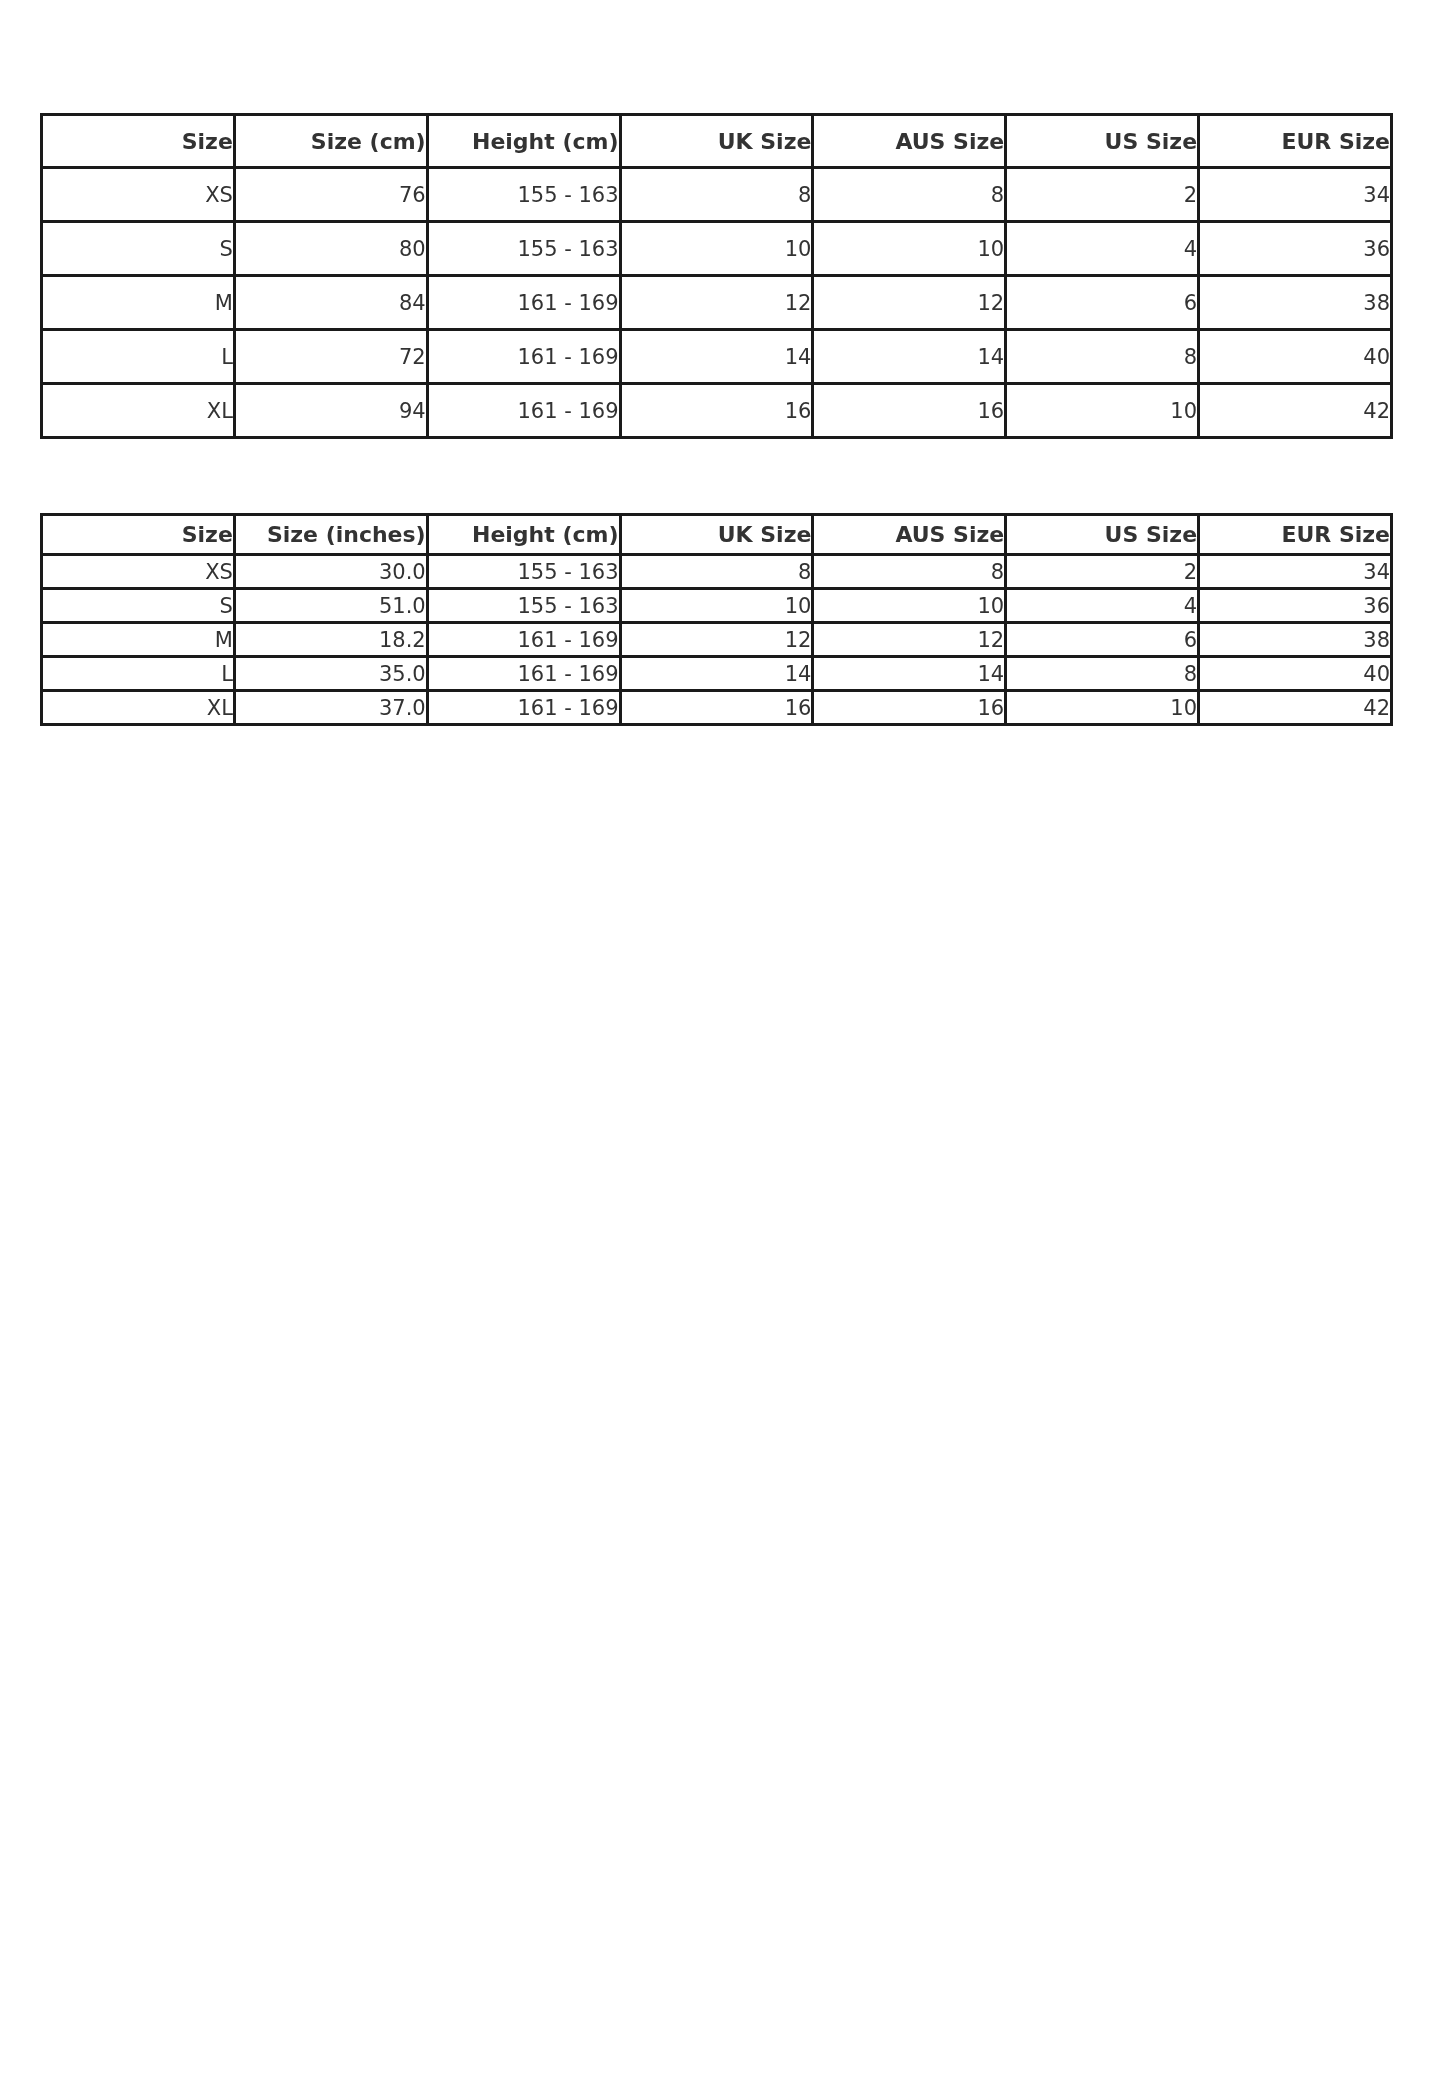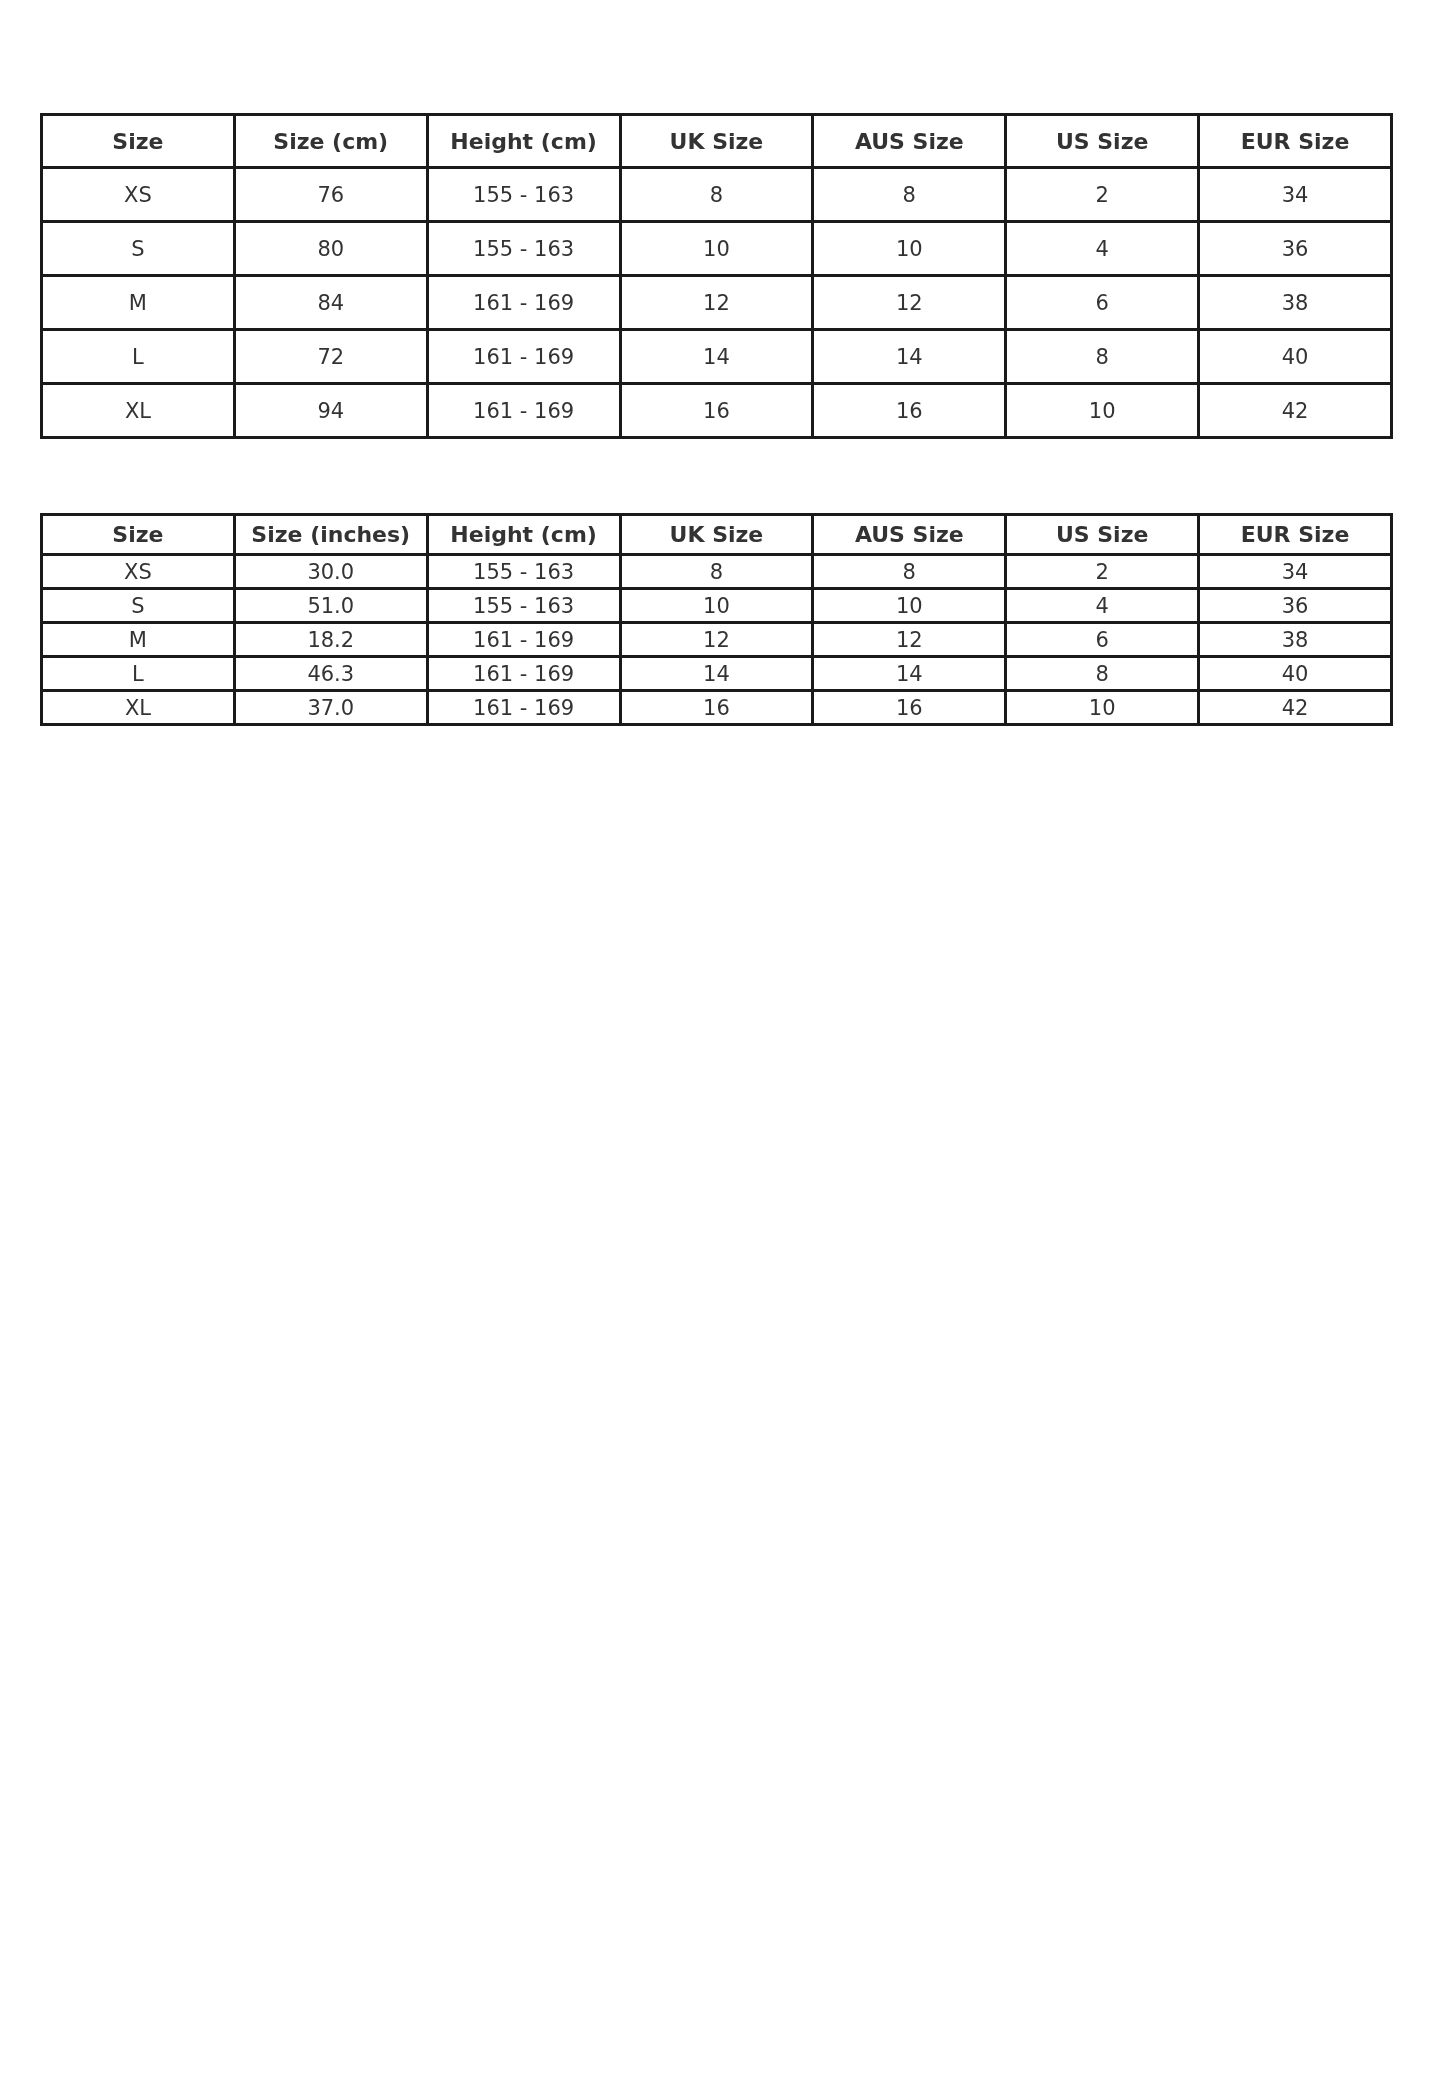--- a/index.html
+++ b/index.html
@@ -14,21 +14,21 @@
     font-family: "DejaVu Sans", "Liberation Sans", sans-serif;
     color: #333333;
   }
   table {
     position: absolute;
     left: 40px;
     border-collapse: collapse;
     table-layout: fixed;
     width: 1353px;
     background: #ffffff;
-    text-align: center;
+    text-align: right;
   }
   th, td {
     border: 3px solid #1a1a1a;
     padding: 0;
     vertical-align: middle;
     overflow: hidden;
     white-space: nowrap;
   }
   th {
     font-weight: bold;
@@ -146,21 +146,21 @@
         <td>M</td>
         <td>18.2</td>
         <td>161 - 169</td>
         <td>12</td>
         <td>12</td>
         <td>6</td>
         <td>38</td>
       </tr>
       <tr>
         <td>L</td>
-        <td>46.3</td>
+        <td>35.0</td>
         <td>161 - 169</td>
         <td>14</td>
         <td>14</td>
         <td>8</td>
         <td>40</td>
       </tr>
       <tr>
         <td>XL</td>
         <td>37.0</td>
         <td>161 - 169</td>

